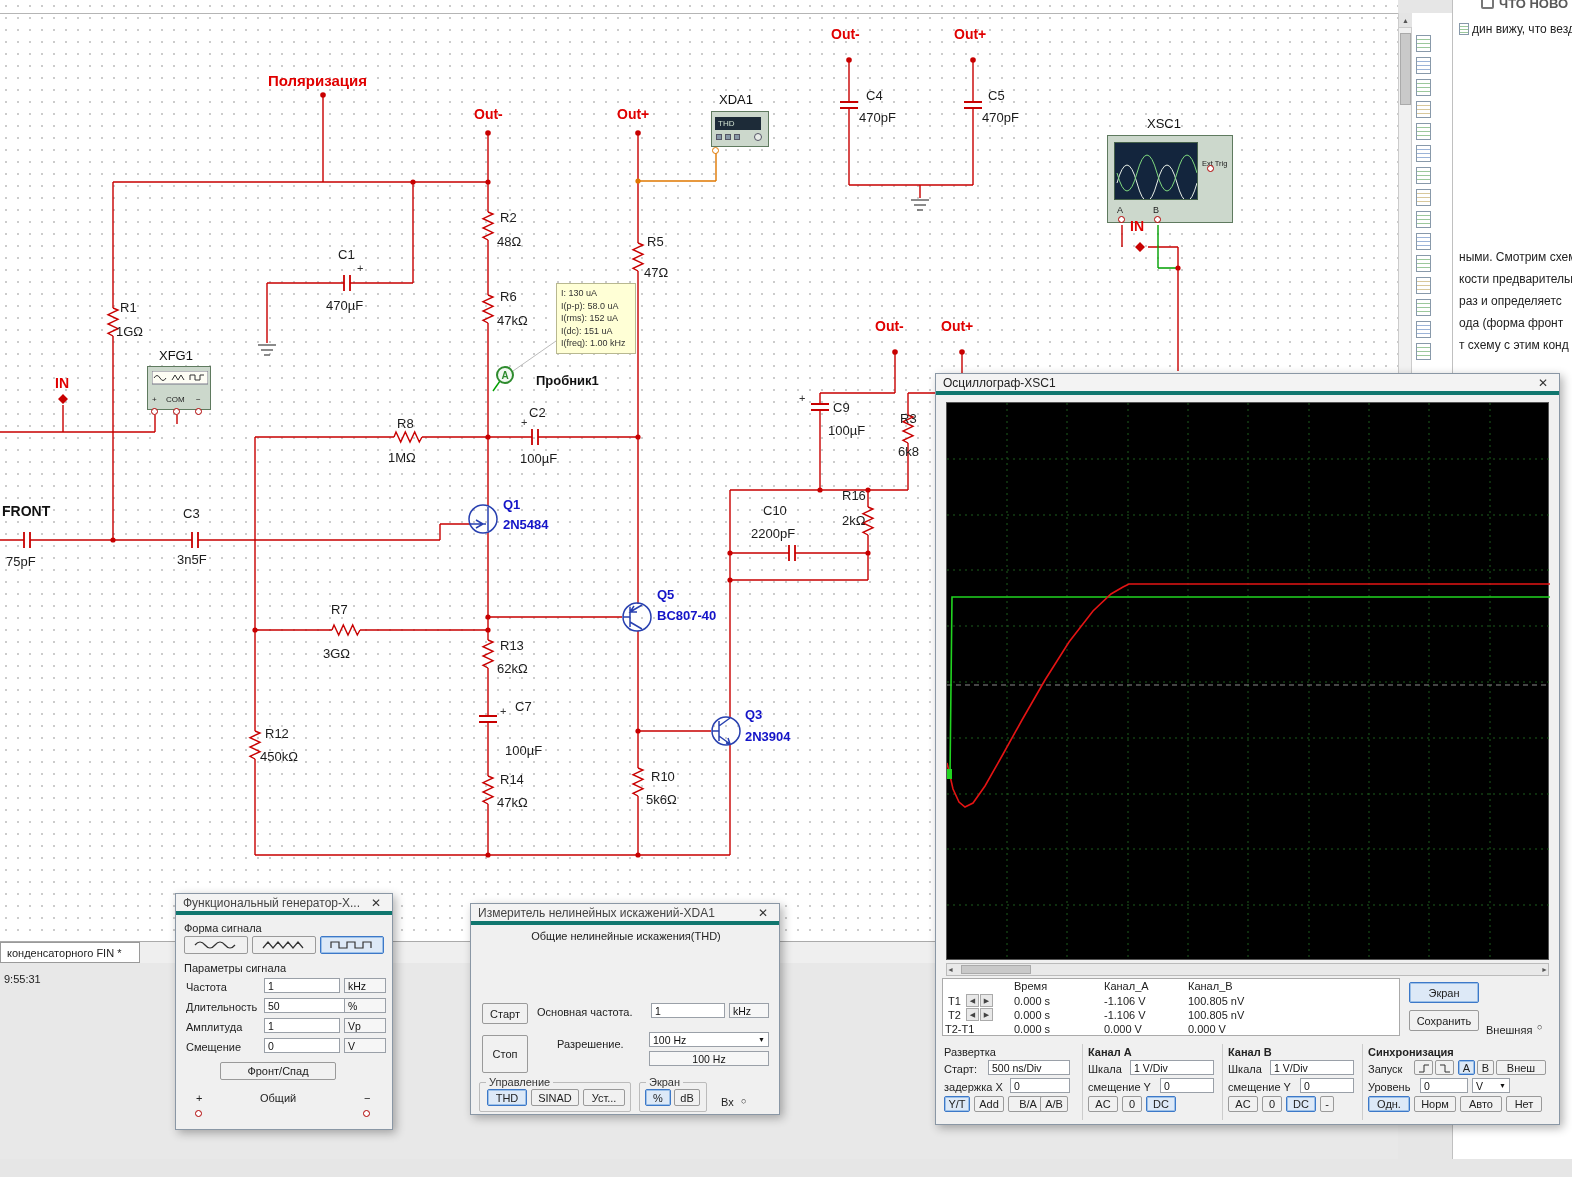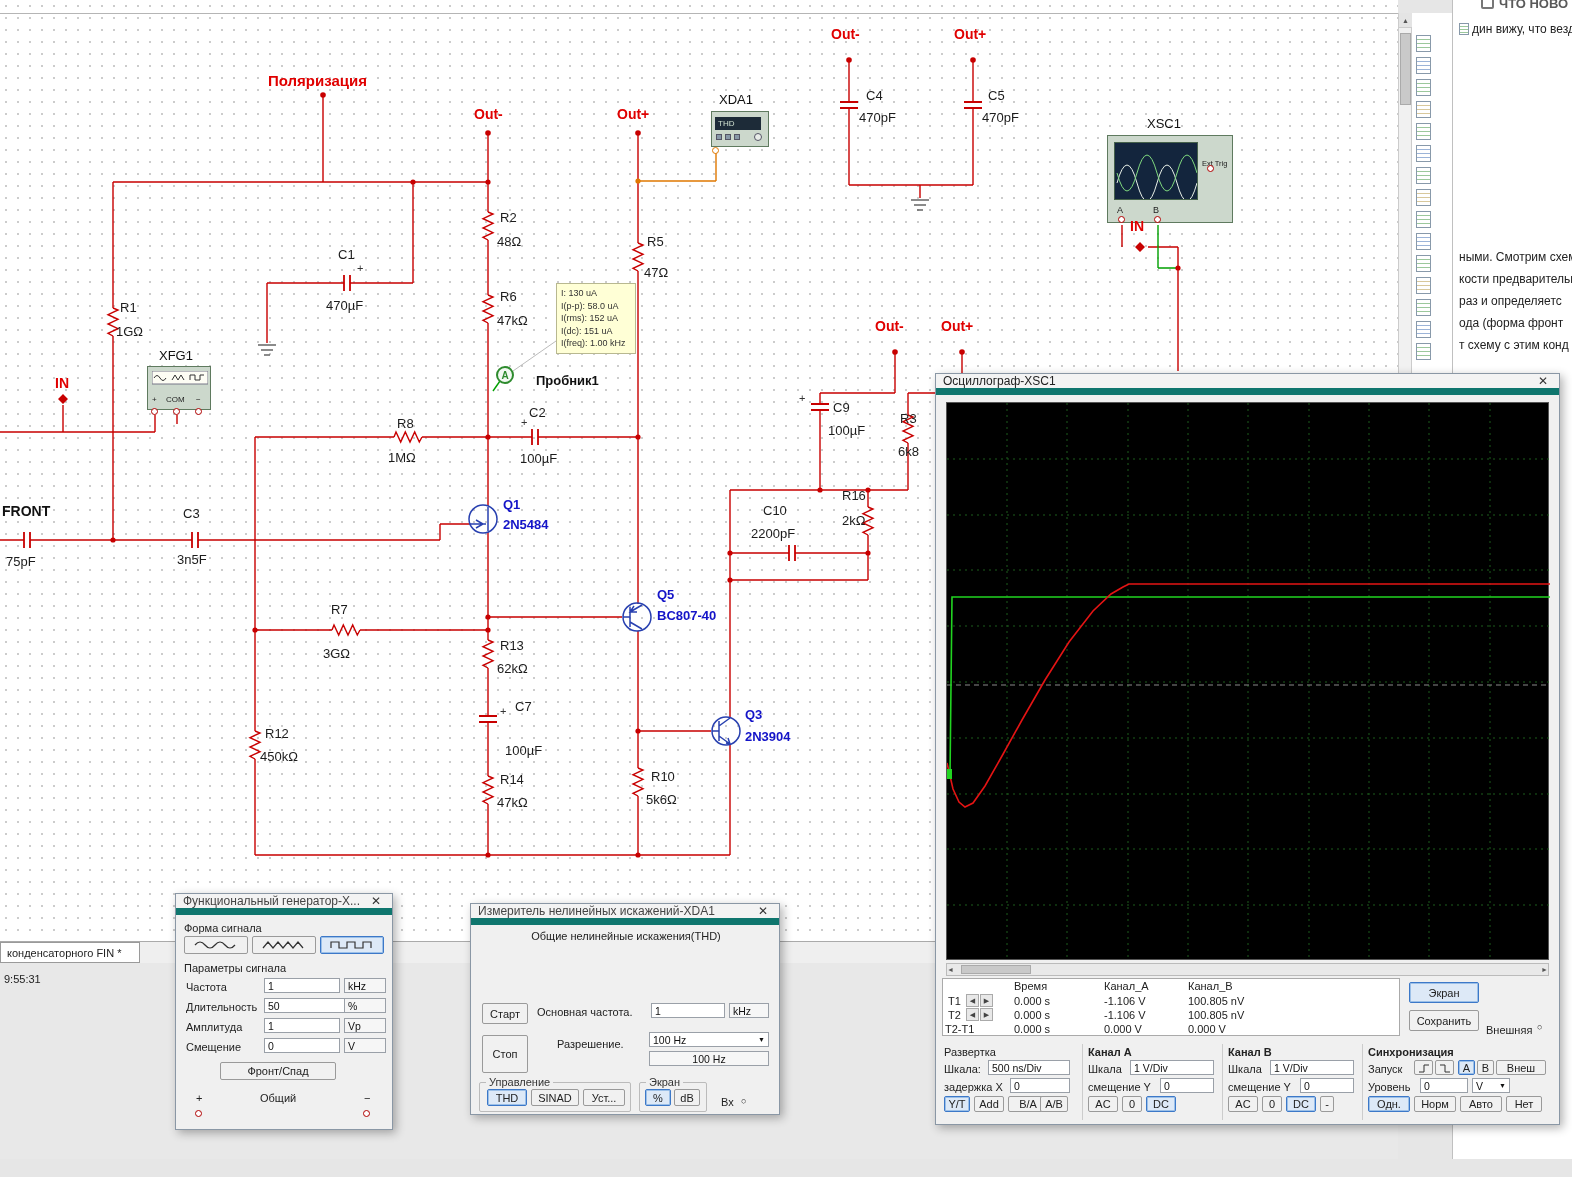--- a/index.html
+++ b/index.html
@@ -38,21 +38,21 @@
 .p1{background:repeating-linear-gradient(180deg,#fff 0 3px,#9cc89c 3px 4px)}
 .p2{background:repeating-linear-gradient(180deg,#fff 0 3px,#9cb4d8 3px 4px)}
 .p3{background:repeating-linear-gradient(180deg,#fff 0 3px,#d8c89c 3px 4px)}
 #rightpanel{position:absolute;left:1452px;top:0;width:120px;height:1159px;background:#fff;border-left:1px solid #c0c0c0;overflow:hidden;z-index:5}
 #rightpanel .wn{position:absolute;left:28px;top:-4px;display:flex;align-items:center;gap:5px;font-size:13px;font-weight:bold;color:#5a5a5a;white-space:nowrap}
 .chaticon{width:13px;height:11px;border:2px solid #777;border-radius:2px}
 #rightpanel .rline{position:absolute;left:6px;font-size:12px;color:#222;white-space:nowrap}
 .dicon{display:inline-block;width:10px;height:12px;border:1px solid #8899aa;background:repeating-linear-gradient(180deg,#fff 0 2px,#9cc89c 2px 3px);vertical-align:-2px;margin-right:3px}
 
 .win{position:absolute;background:#f0f0f0;border:1px solid #8a97a5;box-shadow:3px 3px 9px rgba(0,0,0,.3)}
-.tbar{height:21px;display:flex;align-items:center;padding:0 7px;font-size:12px;color:#444;background:#f3f3f3;border-bottom:7px solid #0f766e}
+.tbar{height:21px;display:flex;align-items:center;padding:0 7px;font-size:12px;color:#444;background:#f3f3f3;border-bottom:4px solid #0f766e}
 .ttext{white-space:nowrap;overflow:hidden}
 .tclose{margin-left:auto;width:18px;text-align:center;font-size:12px;color:#333}
 .btn{position:absolute;display:flex;align-items:center;justify-content:center;background:#f1f1f1;border:1px solid #9a9a9a;font-size:11px;color:#222;border-radius:2px;white-space:nowrap}
 .btn.sel{border:1px solid #3c78c8;background:#dde9f7;box-shadow:inset 0 0 0 1px #9cc0e8}
 .fld{position:absolute;background:#fff;border:1px solid #9aa0a8;font-size:10.5px;color:#111;display:flex;align-items:center;padding:0 3px;height:15px;white-space:nowrap}
 .lbl{position:absolute;font-size:11px;color:#222;white-space:nowrap}
 .vsep{position:absolute;width:1px;background:#ccc}
 
 #scopewin{left:935px;top:373px;width:625px;height:752px;z-index:30}
 #scopescreen{position:absolute;left:10px;top:28px;width:603px;height:558px;background:#000;border:1px solid #555}
@@ -361,21 +361,21 @@
     <div class="btn sel" style="left:473px;top:608px;width:70px;height:21px">Экран</div>
     <div class="btn" style="left:473px;top:636px;width:70px;height:21px">Сохранить</div>
     <div class="lbl" style="left:550px;top:650px">Внешняя</div>
     <div class="lbl" style="left:601px;top:648px;font-size:9px">○</div>
 
     <div class="vsep" style="left:146px;top:670px;height:76px"></div>
     <div class="vsep" style="left:286px;top:670px;height:76px"></div>
     <div class="vsep" style="left:426px;top:670px;height:76px"></div>
 
     <div class="lbl" style="left:8px;top:672px;font-weight:normal">Развертка</div>
-    <div class="lbl" style="left:8px;top:689px">Шкала:</div>
+    <div class="lbl" style="left:8px;top:689px">Старт:</div>
     <div class="fld" style="left:52px;top:686px;width:82px">500 ns/Div</div>
     <div class="lbl" style="left:8px;top:707px">задержка X</div>
     <div class="fld" style="left:74px;top:704px;width:60px">0</div>
     <div class="btn sel" style="left:8px;top:722px;width:26px;height:16px">Y/T</div>
     <div class="btn" style="left:38px;top:722px;width:30px;height:16px">Add</div>
     <div class="btn" style="left:72px;top:722px;width:40px;height:16px">B/A</div>
     <div class="btn" style="left:104px;top:722px;width:28px;height:16px">A/B</div>
 
     <div class="lbl" style="left:152px;top:672px;font-weight:bold">Канал A</div>
     <div class="lbl" style="left:152px;top:689px">Шкала</div>

